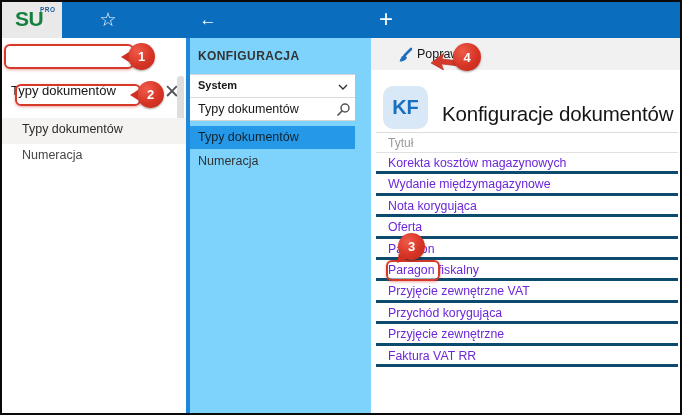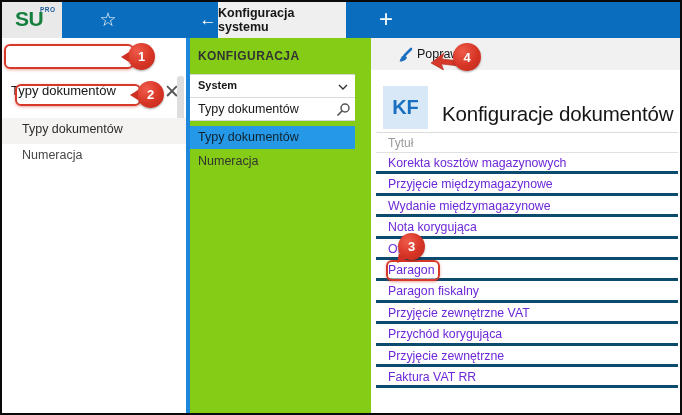--- a/index.html
+++ b/index.html
@@ -21,39 +21,39 @@
   .lp-search-text{position:absolute;left:9px;top:45px;font-size:13px;color:#161616;}
   .lp-clear{position:absolute;left:158px;top:42px;width:24px;height:24px;color:#555;font-size:19px;line-height:23px;text-align:center;font-weight:300;}
   .lp-scrollthumb{position:absolute;left:175px;top:38px;width:7px;height:64px;background:#dedede;border-radius:3px;}
   .lp-item1{position:absolute;left:0;top:80px;width:184px;height:26px;background:#f5f3f2;}
   .lp-item1-label{position:absolute;left:20px;top:4px;font-size:12.5px;color:#2b2b2b;}
   .lp-item2{position:absolute;left:0;top:106px;width:184px;height:24px;}
   .lp-item2-label{position:absolute;left:20px;top:4px;font-size:12.5px;color:#474747;}
   
   .v-divider{position:absolute;left:184px;top:36px;width:4px;height:375px;background:#1d87dc;}
   
-  .mid-panel{position:absolute;left:188px;top:36px;width:199px;height:375px;background:#84cc16;}
+  .mid-panel{position:absolute;left:188px;top:36px;width:199px;height:375px;background:#7dd3fc;}
   .mid-header{position:absolute;left:8px;top:11px;font-size:12px;font-weight:bold;color:#333;letter-spacing:.4px;}
   .mid-white{position:absolute;left:0;top:36px;width:165px;height:47px;background:#fff;border-top:1px solid #d6d6d6;border-bottom:1px solid #d6d6d6;}
   .mid-row-system{position:absolute;left:0;top:0;width:165px;height:23px;border-bottom:1px solid #dadada;}
   .mid-system-label{position:absolute;left:8px;top:4px;font-size:11px;font-weight:700;color:#161616;}
   .chev{position:absolute;left:146px;top:5px;width:14px;height:14px;}
   .mid-row-search{position:absolute;left:0;top:23px;width:165px;height:23px;}
   .mid-search-value{position:absolute;left:8px;top:4px;font-size:12.5px;color:#161616;}
   .mag{position:absolute;left:146px;top:4px;width:15px;height:15px;}
   .mid-sel{position:absolute;left:0;top:88px;width:165px;height:23px;background:#2599e7;}
   .mid-sel-label{position:absolute;left:8px;top:4px;font-size:12.5px;color:#10222e;}
   .mid-item2{position:absolute;left:8px;top:116px;font-size:12.5px;color:#333;}
   
   .toolbar{position:absolute;left:369px;top:36px;width:309px;height:32px;background:#f1f1f1;}
   .brush{position:absolute;left:26px;top:9px;width:16px;height:16px;}
   .edit-label{position:absolute;left:46px;top:9px;font-size:12.5px;color:#161616;}
   .main{position:absolute;left:369px;top:68px;width:309px;height:343px;background:#fff;}
   .kf{position:absolute;left:381px;top:84px;width:45px;height:43px;background:#d9e8f6;color:#1a70c0;
-      font-size:20px;font-weight:600;display:flex;align-items:center;justify-content:center;}
+      font-size:20px;font-weight:600;display:flex;align-items:center;justify-content:center;border-radius:10px;}
   .page-title{position:absolute;left:440px;top:92px;font-size:20.5px;color:#151515;letter-spacing:-0.2px;margin-top:8px;}
   .list{position:absolute;left:374px;top:130px;width:302px;}
   .list-header{height:21px;line-height:21px;padding-left:12px;font-size:12px;color:#9b9b9b;
                border-top:1px solid #dcdcdc;border-bottom:1px solid #e0e0e0;}
   .row{height:21.4px;line-height:21.4px;padding-left:12px;font-size:12.3px;color:#6d28d9;border-bottom:3px solid #0c4a6e;}
   
   .co-box{position:absolute;border:2px solid #d6382a;border-radius:6px;
           box-shadow:0 1px 3px rgba(214,56,42,.45), inset 0 0 0 1px rgba(255,255,255,.55);}
   .co-circle{position:absolute;width:27px;height:27px;border-radius:50%;color:#fff;font-size:13px;font-weight:bold;
              display:flex;align-items:center;justify-content:center;
@@ -71,23 +71,20 @@
 
 <div id="app">
 
   <div class="topbar"></div>
   <div class="logo-box">
     <span class="logo-text">SU</span>
     <span class="logo-sup">PRO</span>
   </div>
   <div class="star">☆</div>
   <div class="back">←</div>
-  <div class="tab">
-    <span>Konfiguracja systemu</span>
-  </div>
   <div class="plus">+</div>
 
   <div class="left-panel">
     <span class="lp-search-text">Typy dokumentów</span>
     <div class="lp-clear">✕</div>
     <div class="lp-scrollthumb"></div>
     <div class="lp-item1">
       <span class="lp-item1-label">Typy dokumentów</span>
     </div>
     <div class="lp-item2">
@@ -127,21 +124,20 @@
     </svg>
     <span class="edit-label">Popraw</span>
   </div>
   <div class="main"></div>
   <div class="kf">KF</div>
   <div class="page-title">Konfiguracje dokumentów</div>
 
   <div class="list">
     <div class="list-header">Tytuł</div>
     <div class="row">Korekta kosztów magazynowych</div>
-    <div class="row">Przyjęcie międzymagazynowe</div>
     <div class="row">Wydanie międzymagazynowe</div>
     <div class="row">Nota korygująca</div>
     <div class="row">Oferta</div>
     <div class="row">Paragon</div>
     <div class="row">Paragon fiskalny</div>
     <div class="row">Przyjęcie zewnętrzne VAT</div>
     <div class="row">Przychód korygująca</div>
     <div class="row">Przyjęcie zewnętrzne</div>
     <div class="row">Faktura VAT RR</div>
   </div>

